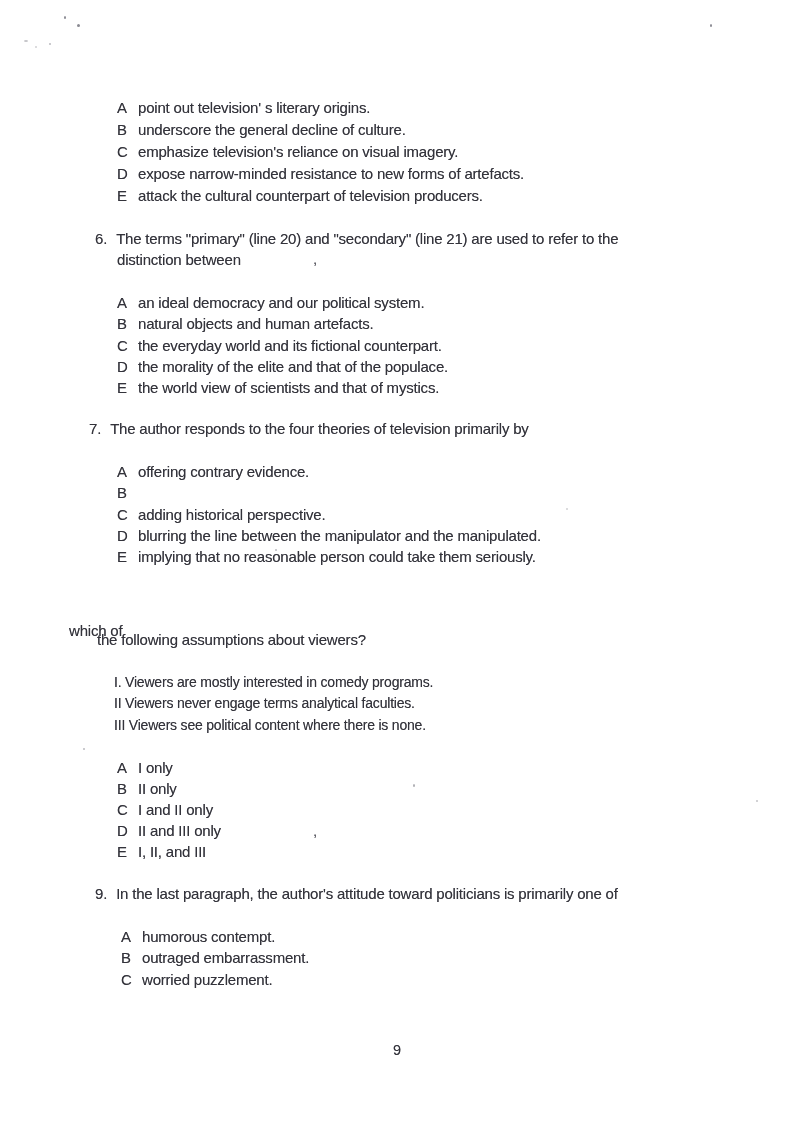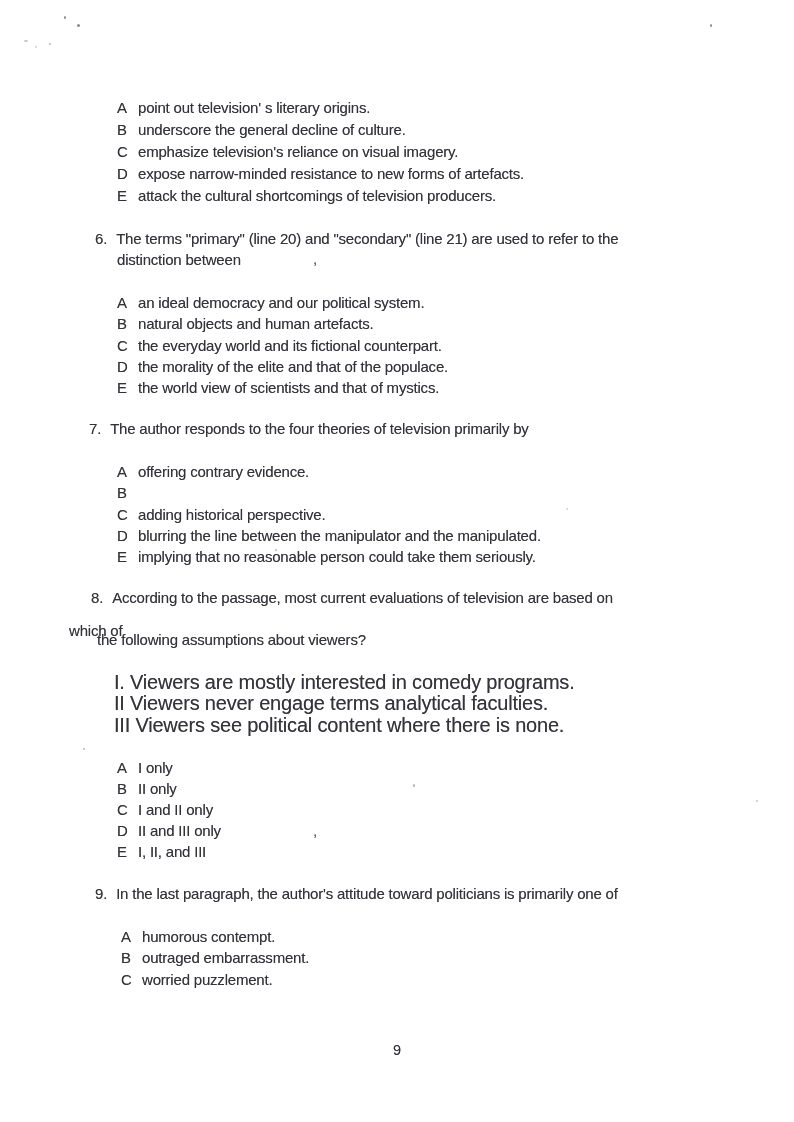--- a/index.html
+++ b/index.html
@@ -26,21 +26,21 @@
   .qline .num { display: inline-block; }
   .qline .qt { margin-left: 9px; }
   .optblock { position: absolute; }
   .optrow { display: flex; font-size: 15px; letter-spacing: -0.2px; white-space: nowrap;
             text-shadow: 0 0 0.5px rgba(51,51,59,0.55); }
   .optrow .letter { display: inline-block; width: 21px; flex: 0 0 21px; }
   .lh22   .optrow { line-height: 22px; }
   .lh213  .optrow { line-height: 21.3px; }
   .lh21   .optrow { line-height: 21px; }
   .stmtblock { position: absolute; }
-  .stmtblock .stmt { font-size: 20px; letter-spacing: -0.2px; line-height: 21.3px;
+  .stmtblock .stmt { font-size: 14px; letter-spacing: -0.2px; line-height: 21.3px;
                      white-space: nowrap; text-shadow: 0 0 0.5px rgba(51,51,59,0.55); }
   .pagenum {
     position: absolute;
     left: 382px; top: 1042px; width: 30px;
     text-align: center;
     font-size: 14.5px;
     text-shadow: 0 0 0.5px rgba(51,51,59,0.55);
   }
   .stray { position: absolute; font-size: 15px; color: #3a3a44; }
   .speck { position: absolute; background: #8a8a92; border-radius: 50%; }
@@ -74,21 +74,21 @@
     <div class="optrow">
       <span class="letter">C</span>
       <span class="otext">emphasize television's reliance on visual imagery.</span>
     </div>
     <div class="optrow">
       <span class="letter">D</span>
       <span class="otext">expose narrow-minded resistance to new forms of artefacts.</span>
     </div>
     <div class="optrow">
       <span class="letter">E</span>
-      <span class="otext">attack the cultural shortcomings of television producers.</span>
+      <span class="otext">attack the cultural counterpart of television producers.</span>
     </div>
   </div>
 
   <div class="line qline" style="left:95px; top:230px;">
     <span class="num">6.</span><span class="qt">The terms "primary" (line 20) and "secondary" (line 21) are used to refer to the</span>
   </div>
   <div class="line" style="left:117px; top:251px;">distinction between</div>
   <span class="stray" style="left:313px; top:250px;">,</span>
 
   <div class="optblock lh213" style="left:117px; top:292px;">
@@ -133,23 +133,20 @@
     <div class="optrow">
       <span class="letter">D</span>
       <span class="otext">blurring the line between the manipulator and the manipulated.</span>
     </div>
     <div class="optrow">
       <span class="letter">E</span>
       <span class="otext">implying that no reasonable person could take them seriously.</span>
     </div>
   </div>
 
-  <div class="line qline" style="left:91px; top:589px;">
-    <span class="num">8.</span><span class="qt">According to the passage, most current evaluations of television are based on</span>
-  </div>
   <div class="line" style="left:69px; top:610px;margin-top:12px;">which of</div>
   <div class="line" style="left:97px; top:631px;">the following assumptions about viewers?</div>
 
   <div class="stmtblock" style="left:114px; top:672px;">
     <div class="stmt">I. Viewers are mostly interested in comedy programs.</div>
     <div class="stmt">II Viewers never engage terms analytical faculties.</div>
     <div class="stmt">III Viewers see political content where there is none.</div>
   </div>
 
   <div class="optblock lh21" style="left:117px; top:757px;">

